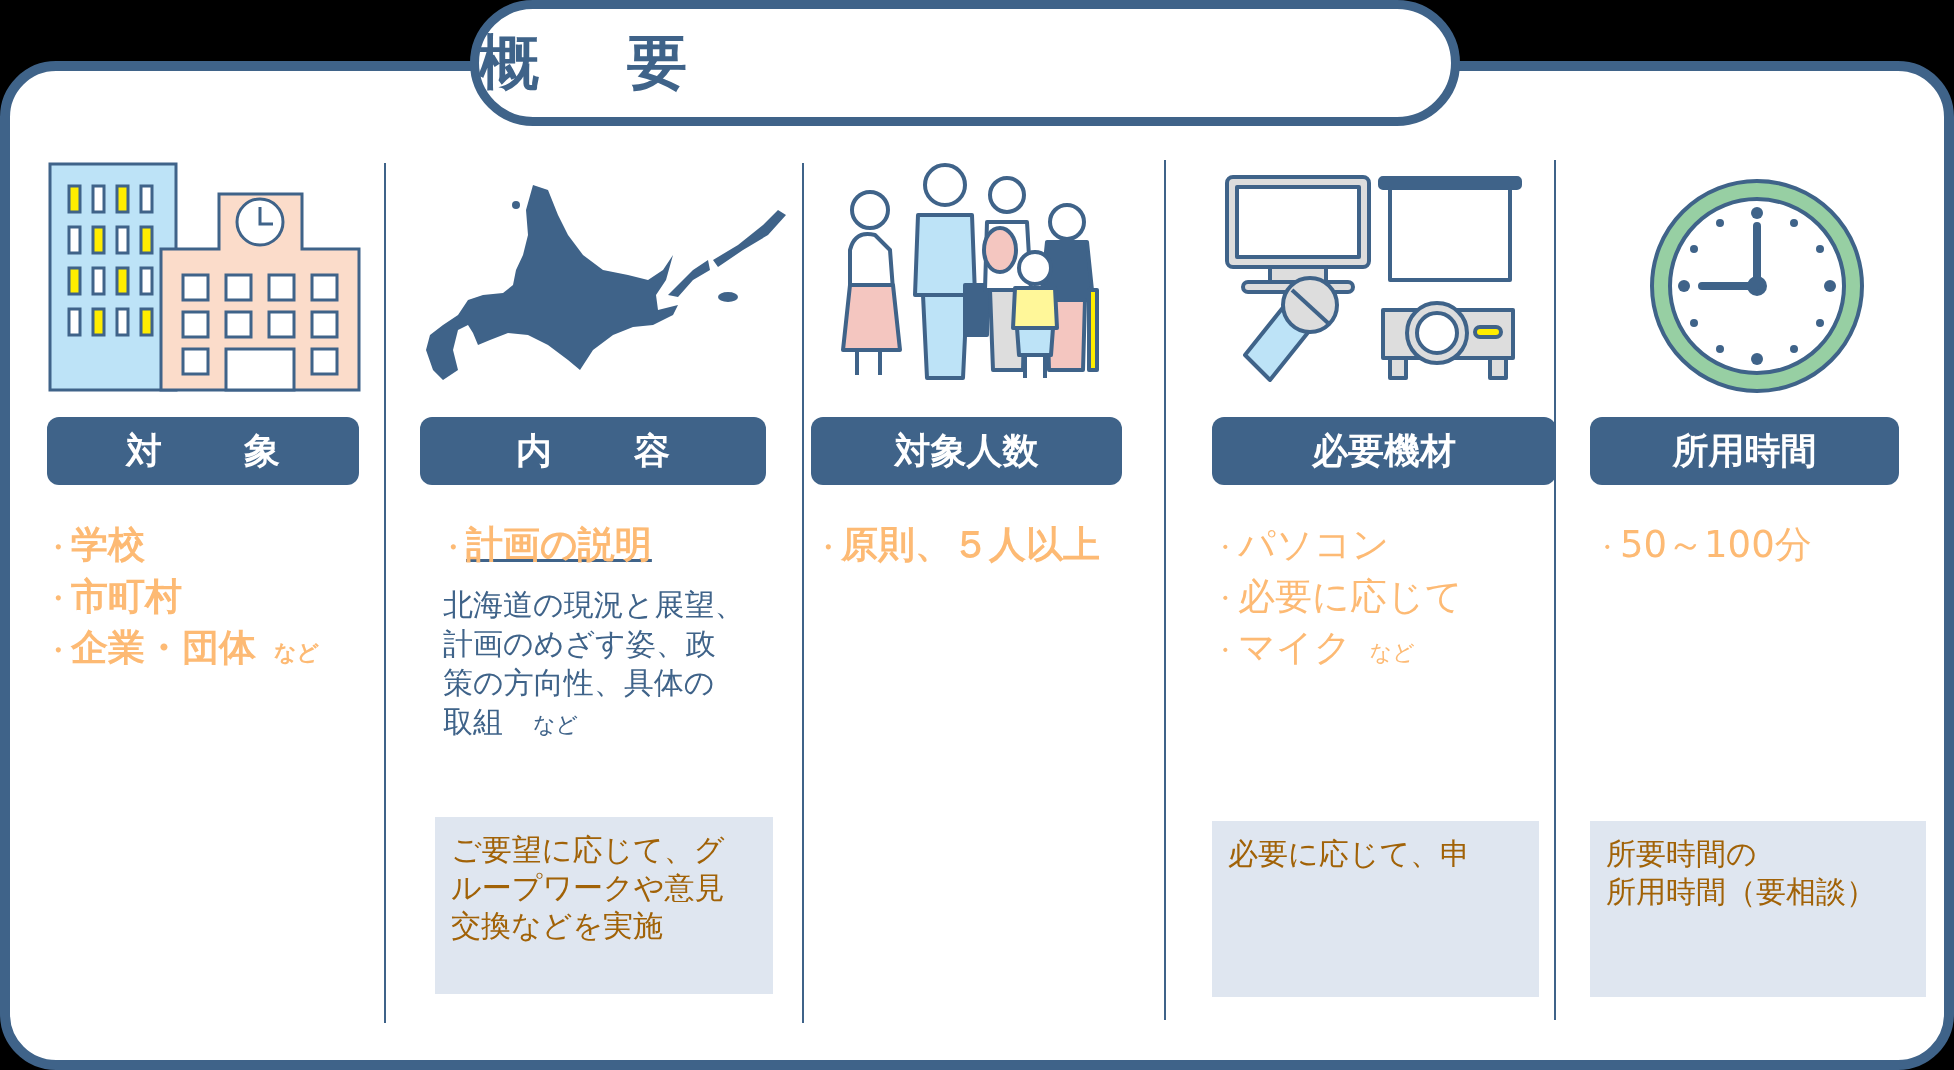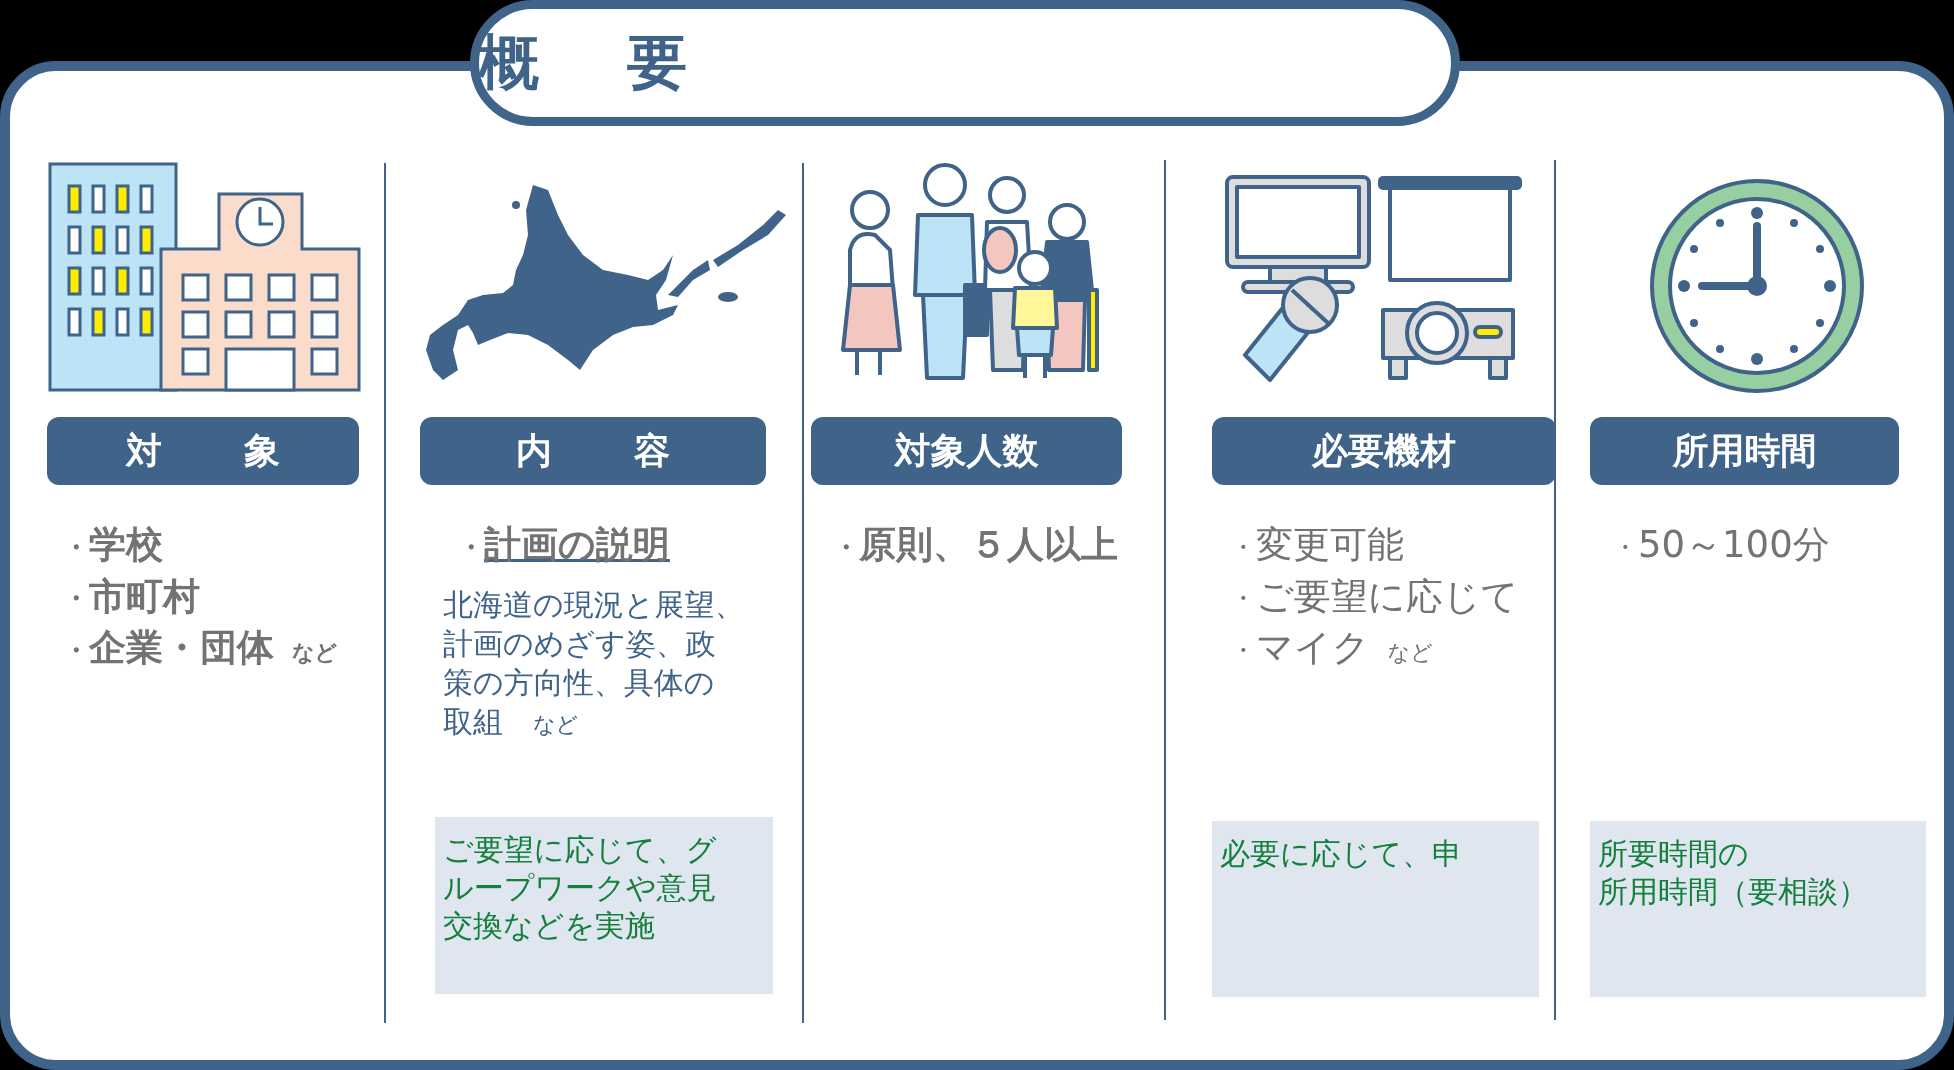--- a/index.html
+++ b/index.html
@@ -9,28 +9,28 @@
          background:#fff;border:10px solid #3f6389;border-radius:56px;}
   .title-pill{position:absolute;left:470px;top:0;width:990px;height:126px;box-sizing:border-box;
               background:#fff;border:9px solid #3f6389;border-radius:63px;
               display:flex;align-items:center;justify-content:flex-start;}
   .title-pill span{font-size:60px;font-weight:bold;letter-spacing:88px;margin-right:-88px;color:#3f6389;}
   .divider{position:absolute;width:2px;background:#3f6389;top:163px;height:860px;}
   .pill{position:absolute;top:417px;height:68px;background:#3f6389;border-radius:12px;
         color:#fff;font-size:36px;font-weight:bold;display:flex;align-items:center;justify-content:center;}
   .pill.spaced span{letter-spacing:82px;margin-right:-82px;}
   .list{position:absolute;top:520px;margin:0;padding:0;list-style:none;}
-  .list li{font-size:37px;line-height:50px;white-space:nowrap;color:#737373;margin-left:18px;}
+  .list li{font-size:37px;line-height:50px;white-space:nowrap;color:#fdba74;}
   .list li .dot{display:inline-block;width:26px;font-size:26px;vertical-align:middle;}
   .list li .small{font-size:22px;margin-left:18px;}
   .bold li{font-weight:bold;}
   .sub{position:absolute;left:443px;top:585px;width:340px;font-size:30px;line-height:39px;color:#3f6389;}
   .sub .small{font-size:22px;margin-left:30px;}
-  .note{position:absolute;background:#dfe6f0;box-sizing:border-box;padding:14px 8px;
-        font-size:30px;line-height:38px;color:#15803d;}
+  .note{position:absolute;background:#dfe6f0;box-sizing:border-box;padding:14px 16px;
+        font-size:30px;line-height:38px;color:#a16207;}
   .illus{position:absolute;}
 </style>
 </head>
 <body>
 
 <div class="panel"></div>
 
 <div class="title-pill">
   <span>概要</span>
 </div>
@@ -163,22 +163,22 @@
     <circle cx="212" cy="158" r="20" fill="#fff"></circle>
     <rect x="250" y="152" width="26" height="10" rx="5" fill="#ffed00"></rect>
     <rect x="165" y="183" width="16" height="20" fill="#ddd"></rect>
     <rect x="265" y="183" width="16" height="20" fill="#ddd"></rect>
   </g>
 </svg>
 <div class="pill" style="left:1212px;width:344px;">
   <span>必要機材</span>
 </div>
 <ul class="list" style="left:1212px;">
-  <li><span class="dot">・</span><span>変更可能</span></li>
-  <li><span class="dot">・</span><span>ご要望に応じて</span></li>
+  <li><span class="dot">・</span><span>パソコン</span></li>
+  <li><span class="dot">・</span><span>必要に応じて</span></li>
   <li><span class="dot">・</span><span>マイク</span><span class="small">など</span></li>
 </ul>
 <div class="note" style="left:1212px;top:821px;width:327px;height:176px;">
   <div>必要に応じて、申</div>
 </div>
 
 <svg class="illus" style="left:1647px;top:176px" width="220" height="220" viewBox="0 0 220 220">
   <circle cx="110" cy="110" r="105" fill="#97cfa3" stroke="#3f6389" stroke-width="4"></circle>
   <circle cx="110" cy="110" r="87" fill="#fff" stroke="#3f6389" stroke-width="4"></circle>
   <g fill="#3f6389">

